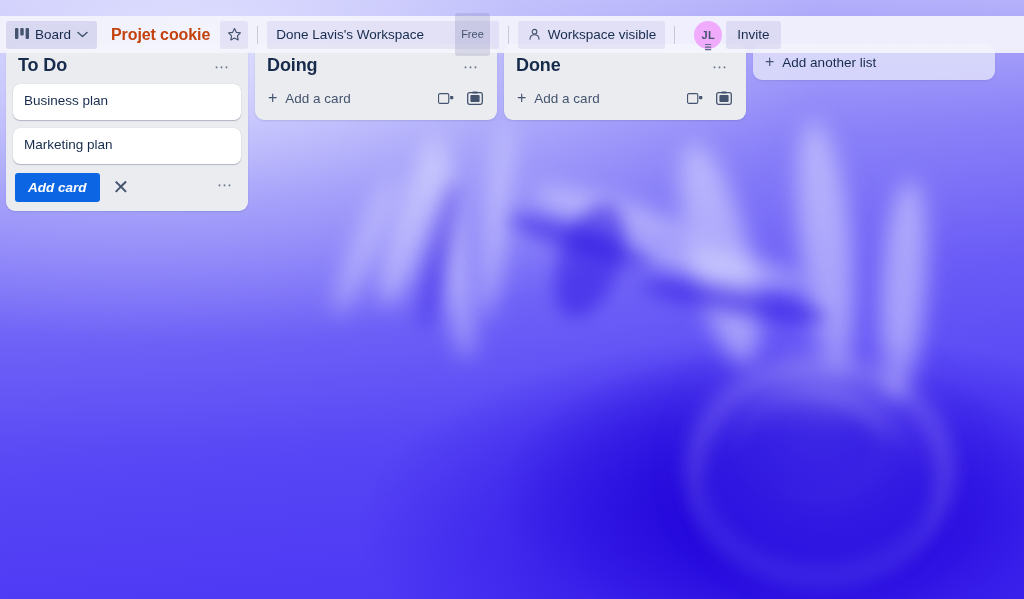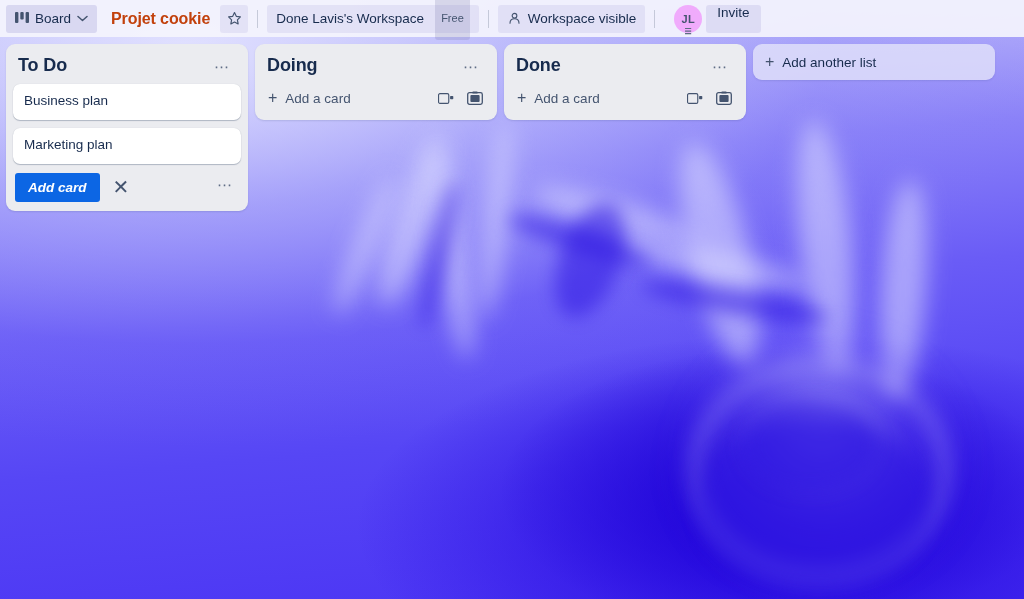--- a/index.html
+++ b/index.html
@@ -72,21 +72,21 @@
     left: 690px; top: 360px;
     width: 260px; height: 220px;
     border-radius: 50%;
     border: 10px solid rgba(215,213,255,0.35);
     filter: blur(10px);
   }
 
   
   #top-bar {
     position: absolute;
-    left: 0; top: 0;
+    left: 0; top: 16px;
     width: 1024px; height: 37px;
     background: rgba(244,244,253,0.92);
     display: flex;
     align-items: center;
     padding: 0 6px;
     gap: 0px;
     z-index: 20;
   }
 
   .hdr-btn {
@@ -127,21 +127,21 @@
     margin: 0 9px;
     flex: 0 0 auto;
   }
 
   .pill-free {
     font-size: 11px;
     color: #44546f;
     background: rgba(120,118,170,0.22);
     border-radius: 3px;
     padding: 15px 6px;
-    margin-left: 5px;
+    margin-left: 25px;
     line-height: 1.25;
   }
 
   #avatar {
     position: relative;
     width: 28px; height: 28px;
     border-radius: 50%;
     background: #f0abfc;
     color: #44546f;
     font-size: 11px;
@@ -158,21 +158,21 @@
     left: 50%; bottom: -3px;
     transform: translateX(-50%);
     font-size: 8px;
     color: #5e6c84;
     line-height: 1;
   }
 
   .invite-btn {
     height: 28px;
     padding: 0 11px;
-    display: flex; 
+    display: flex; align-items: center;
     border-radius: 3px;
     background: rgba(159,156,214,0.22);
     font-size: 13.5px;
     color: #172b4d;
     cursor: pointer;
   }
 
   
   #board {
     position: absolute;

